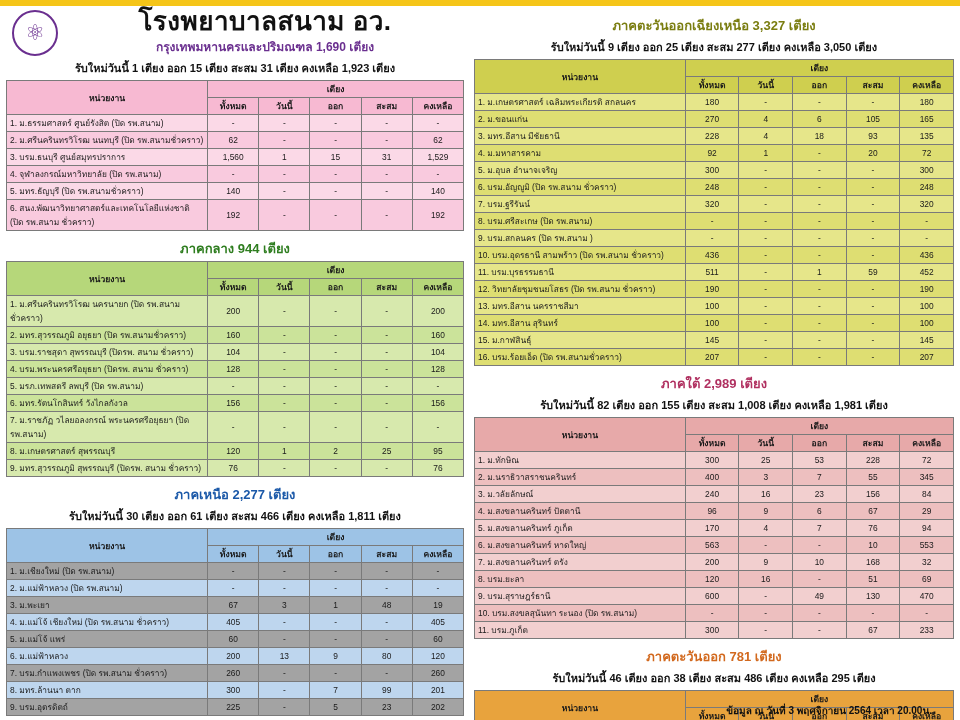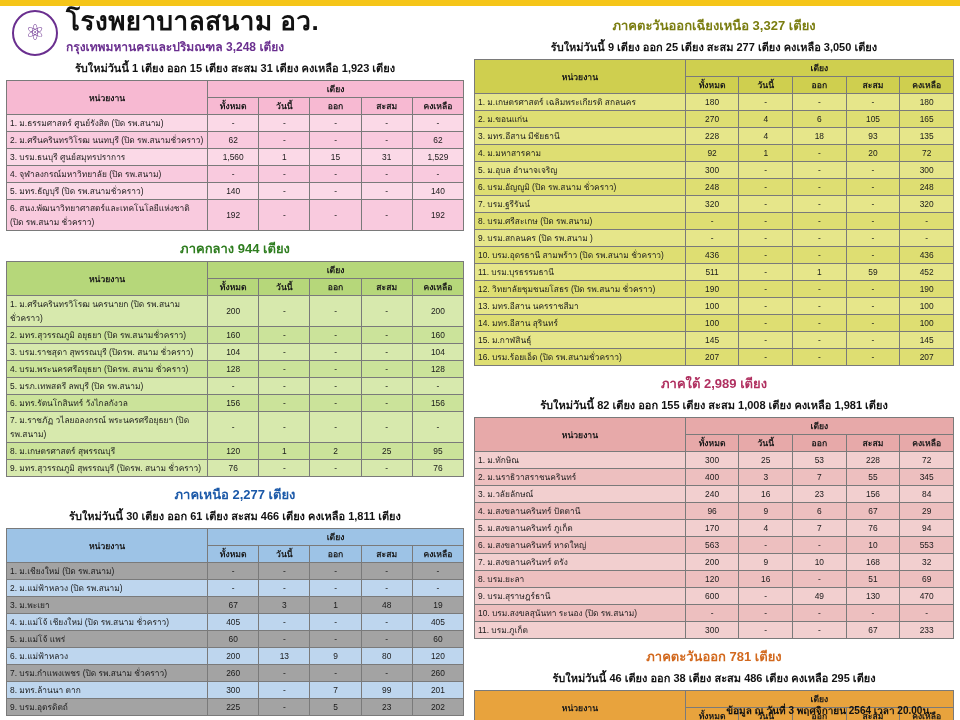--- a/index.html
+++ b/index.html
@@ -20,21 +20,21 @@
 
   
   .hdr { display:flex; align-items:flex-start; gap:8px; height:50px; }
   .logo {
     width:46px; height:46px; border-radius:50%;
     background:#ffffff; border:2px solid #6a2f8f;
     display:flex; align-items:center; justify-content:center;
     color:#6a2f8f; font-size:22px; line-height:1;
     margin-left:6px; margin-top:2px;
   }
-  .hdr-text { flex:1; }
+  .hdr-text { flex:1; text-align:center; }
   .hdr-title { font-size:26px; font-weight:bold; color:#111; letter-spacing:0.5px; line-height:1.05; }
   .hdr-sub { font-size:12px; color:#6a2f8f; font-weight:bold; margin-top:2px; }
 
   
   .sec-title { text-align:center; font-size:13px; font-weight:bold; margin:7px 0 2px 0; }
   .sec-title.green { color:#2e7d1f; }
   .sec-title.blue { color:#1a58a8; }
   .sec-title.olive { color:#7a7d10; }
   .sec-title.rose { color:#b03060; }
   .sec-title.orange { color:#d2691e; }
@@ -84,21 +84,21 @@
 <div class="topbar"></div>
 
 <div class="page">
 
   <div class="col-left">
 
     <div class="hdr">
       <div class="logo">⚛</div>
       <div class="hdr-text">
         <div class="hdr-title">โรงพยาบาลสนาม อว.</div>
-        <div class="hdr-sub">กรุงเทพมหานครและปริมณฑล  3,248 เตียง</div>
+        <div class="hdr-sub">กรุงเทพมหานครและปริมณฑล  1,690 เตียง</div>
       </div>
     </div>
 
     <div class="stats">รับใหม่วันนี้  1 เตียง      ออก 15 เตียง    สะสม 31 เตียง    คงเหลือ 1,923 เตียง</div>
     <table class="t-pink">
       <thead>
         <tr>
           <th class="col-name" rowspan="2">หน่วยงาน</th>
           <th colspan="5">เตียง</th>
         </tr>

